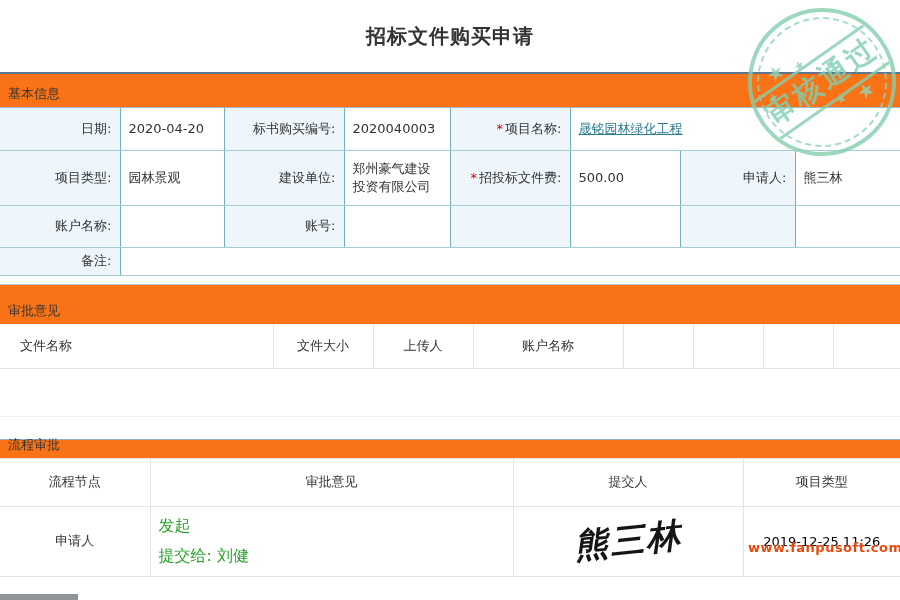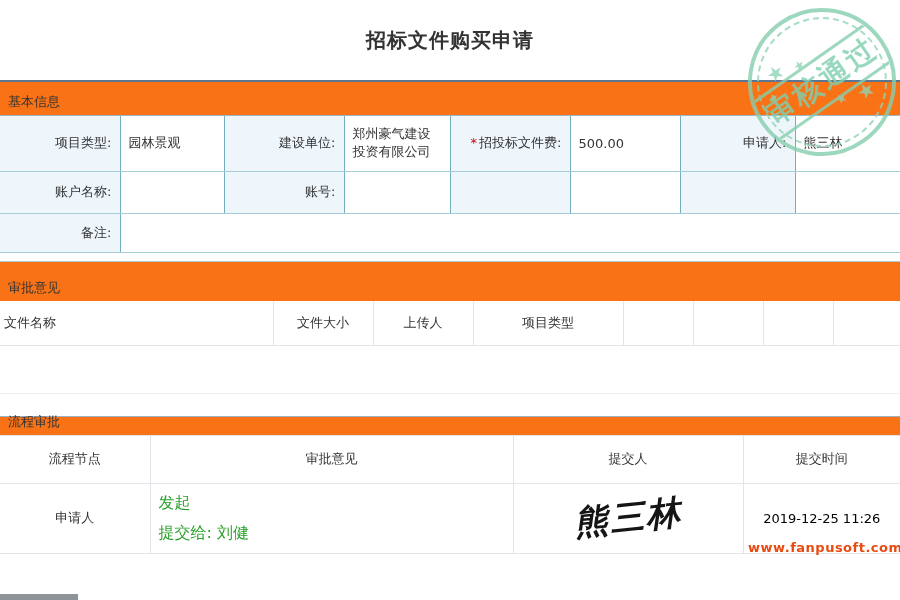--- a/index.html
+++ b/index.html
@@ -1,47 +1,47 @@
 <!DOCTYPE html>
 <html><head>
 <meta charset="utf-8">
 <style>
   * { margin:0; padding:0; box-sizing:border-box; }
   html,body { background:#fff; }
   body { font-family:"DejaVu Sans","Liberation Sans",sans-serif; color:#333; }
   .page { position:relative; width:900px; height:600px; background:#fff; overflow:hidden; margin:0 auto; }
 
   
-  .title-bar { height:80px; display:flex; align-items:center; justify-content:center; }
+  .title-bar { height:72px; display:flex; align-items:center; justify-content:center; }
   .page-title { font-size:20px; font-weight:bold; color:#333; letter-spacing:1px; }
 
   
   .sec { background:#f97316; font-size:13px; color:#333; display:flex; align-items:flex-end; padding:4px 8px; }
   .sec-basic { height:36px; border-top:2px solid #5d7690; border-bottom:1px solid #9db6c8; }
   .sec-attach { height:40px; border-top:1px solid #a9ccd4; gap:10px; }
   .sec-flow { height:20px; border-top:1px solid #9ab0c4; border-bottom:1px solid #e1e4e8; }
 
   
   table { border-collapse:collapse; table-layout:fixed; width:900px; }
   .binfo td { border-right:1px solid #74afbe; border-bottom:1px solid #a5cdd8; font-size:13px; padding:4px 8px; vertical-align:middle; background:#fff; word-break:break-all; }
   .binfo td:last-child { border-right:none; }
   .binfo .lb { background:#eef6fc; text-align:right; color:#333; }
   .binfo .val { text-align:left; }
   .binfo tr.r1 td { height:42px; }
   .binfo tr.r2 td { height:55px; }
   .binfo tr.r3 td { height:42px; }
-  .binfo tr.r4 td { height:39px; }
+  .binfo tr.r4 td { height:28px; }
   .req { color:#d10000; margin-right:2px; }
   .plink { color:#2d7d91; text-decoration:underline; cursor:pointer; }
 
   
   .gtable td { border-right:1px solid #e1e4e8; border-bottom:1px solid #e1e4e8; font-size:13px; text-align:center; background:#fff; padding:4px 6px; vertical-align:middle; }
   .gtable td:last-child { border-right:none; }
   .attach-head td { height:45px; }
-  .attach-head td.fname { text-align:left; padding-left:4px; }
+  .attach-head td.fname { text-align:left; padding-left:20px; }
   .attach-body { height:48px; border-bottom:1px solid #eef0f2; }
   .btn-batch { background:#e4f0fa; border:1px solid #cfe4f2; border-radius:5px; color:#9cc2e2; font-size:13px; padding:5px 14px; cursor:pointer; font-family:inherit; }
 
   .appr-head td { height:47px; }
   .appr-row td { height:70px; }
   .opinion { text-align:left !important; padding-left:8px !important; }
   .green { color:#2aa12a; font-size:16px; line-height:1.9; }
   .signature { font-family:"DejaVu Serif","Liberation Serif",serif; font-style:italic; font-weight:bold; font-size:34px; color:#151515; display:inline-block; transform:rotate(-6deg); letter-spacing:2px; }
   .stime { font-size:13px; color:#000000; }
 
@@ -87,20 +87,30 @@
       <col style="width:120px">
         <col style="width:104px">
         <col style="width:120px">
         <col style="width:106px">
       <col style="width:120px">
         <col style="width:110px">
         <col style="width:115px">
         <col style="width:105px">
     </colgroup>
     <tbody>
+        <tr class="r1">
+      <td class="lb">日期:</td>
+      <td class="val">2020-04-20</td>
+      <td class="lb">标书购买编号:</td>
+      <td class="val">2020040003</td>
+      <td class="lb"><span class="req">*</span><span>项目名称:</span></td>
+      <td class="val" colspan="3">
+        <a class="plink">晟铭园林绿化工程</a>
+      </td>
+    </tr>
     <tr class="r2">
       <td class="lb">项目类型:</td>
       <td class="val">园林景观</td>
       <td class="lb">建设单位:</td>
       <td class="val">郑州豪气建设投资有限公司</td>
       <td class="lb"><span class="req">*</span><span>招投标文件费:</span></td>
       <td class="val">500.00</td>
       <td class="lb">申请人:</td>
       <td class="val">熊三林</td>
     </tr>
@@ -136,21 +146,21 @@
       <col style="width:70px">
         <col style="width:70px">
         <col style="width:70px">
         <col style="width:67px">
     </colgroup>
     <tbody>
         <tr class="attach-head">
       <td class="fname">文件名称</td>
       <td>文件大小</td>
       <td>上传人</td>
-      <td>项目类型</td>
+      <td>账户名称</td>
       <td></td>
       <td></td>
       <td></td>
       <td></td>
     </tr>
   </tbody>
     </table>
   <div class="attach-body"></div>
 
   <div style="height:22px"></div>
@@ -164,21 +174,21 @@
       <col style="width:150px">
         <col style="width:363px">
         <col style="width:230px">
         <col style="width:157px">
     </colgroup>
     <tbody>
         <tr class="appr-head">
       <td>流程节点</td>
       <td>审批意见</td>
       <td>提交人</td>
-      <td>提交时间</td>
+      <td>项目类型</td>
     </tr>
     <tr class="appr-row">
       <td>申请人</td>
       <td class="opinion">
         <div class="green">发起</div>
         <div class="green">提交给: 刘健</div>
       </td>
       <td>
         <span class="signature">熊三林</span>
       </td>

